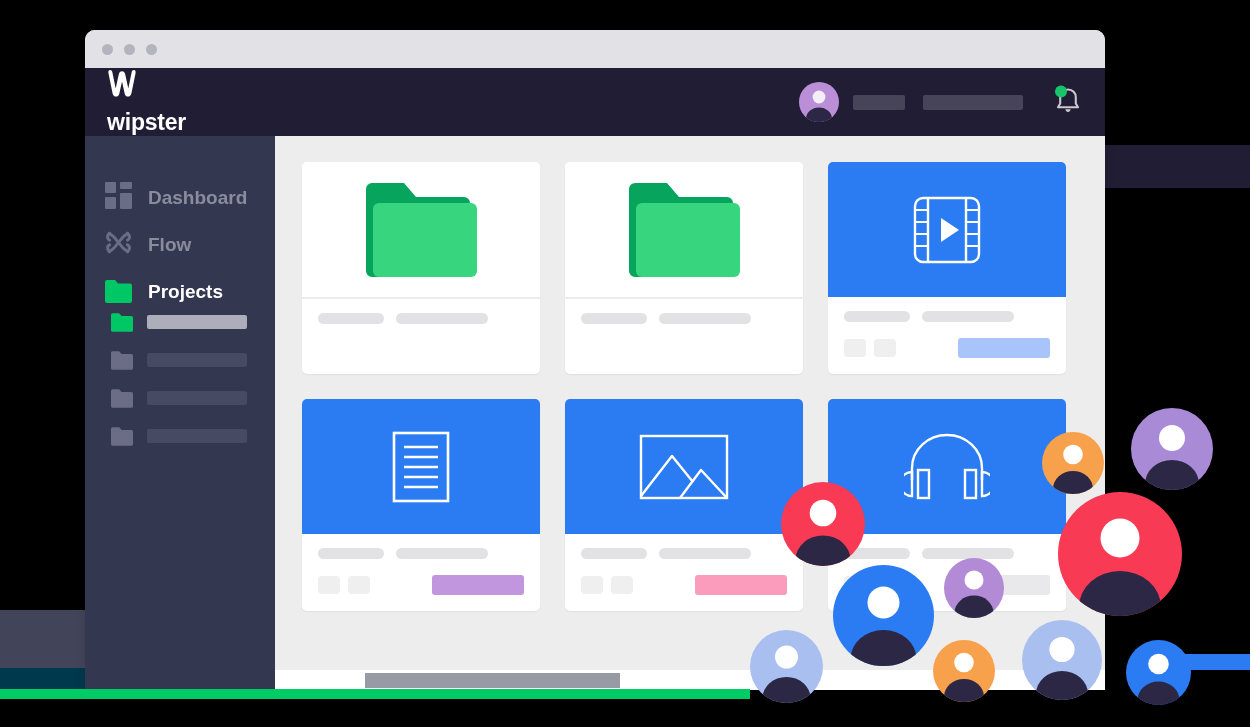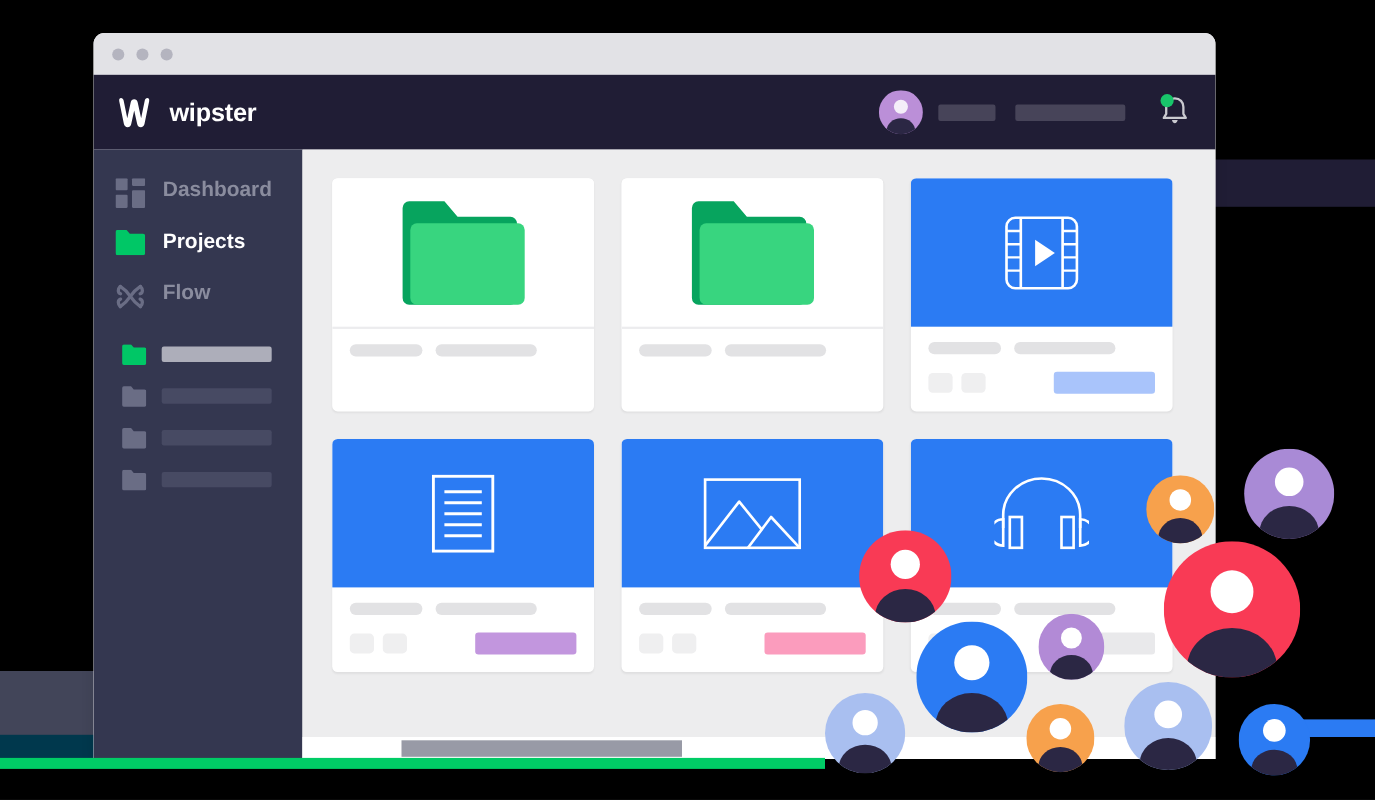--- a/index.html
+++ b/index.html
@@ -97,22 +97,23 @@
     width: 100%; height: 68px;
     background: #201d35;
     display: flex;
     align-items: center;
     justify-content: space-between;
     padding: 0 20px 0 22px;
     box-sizing: border-box;
   }
   .brand {
     display: flex;
-    align-items: center;
+    align-items: flex-start;
     gap: 11px;
+    flex-direction: column;
   }
   .brand-mark { display: block; }
   .brand-name {
     color: #ffffff;
     font-size: 23px;
     font-weight: bold;
     letter-spacing: -0.2px;
   }
   .header-right {
     display: flex;
@@ -140,21 +141,21 @@
 
   .sidebar {
     width: 190px;
     background: #343750;
     padding-top: 26px;
     box-sizing: border-box;
     flex: none;
   }
   .nav-item {
     display: flex;
-    align-items: flex-start;
+    align-items: flex-end;
     gap: 16px;
     padding: 0 0 0 20px;
     height: 47px;
   }
   .nav-label {
     color: #8a8c9e;
     font-size: 19px;
     font-weight: bold;
   }
   .nav-item.active .nav-label { color: #ffffff; }
@@ -334,39 +335,39 @@
         <div class="nav-item">
           <svg width="27" height="27" viewBox="0 0 27 27">
             <rect x="0" y="0" width="11" height="11" rx="1" fill="#6a6d85"></rect>
             <rect x="15" y="0" width="12" height="7" rx="1" fill="#6a6d85"></rect>
             <rect x="0" y="15" width="11" height="12" rx="1" fill="#6a6d85"></rect>
             <rect x="15" y="11" width="12" height="16" rx="1" fill="#6a6d85"></rect>
           </svg>
           <span class="nav-label">Dashboard</span>
         </div>
 
-        <div class="nav-item active">
-          <svg width="27" height="23" viewBox="0 0 27 23">
-            <path d="M0 2 A2 2 0 0 1 2 0 L10 0 L13 3.5 L25 3.5 A2 2 0 0 1 27 5.5 L27 21 A2 2 0 0 1 25 23 L2 23 A2 2 0 0 1 0 21 Z" fill="#00c766"></path>
-          </svg>
-          <span class="nav-label">Projects</span>
-        </div>
-
         <div class="nav-item">
           <svg width="27" height="27" viewBox="0 0 28 28">
             <g fill="none" stroke="#6a6d85" stroke-width="3.1" stroke-linecap="round">
               <path d="M4.5 4.5 C4.5 4.5 10 8 14 14 C18 20 23.5 23.5 23.5 23.5"></path>
               <path d="M23.5 4.5 C23.5 4.5 18 8 14 14 C10 20 4.5 23.5 4.5 23.5"></path>
               <path d="M4.5 4.5 C2 7 2 10.5 4.8 11.5"></path>
               <path d="M23.5 4.5 C26 7 26 10.5 23.2 11.5"></path>
               <path d="M4.5 23.5 C2 21 2 17.5 4.8 16.5"></path>
               <path d="M23.5 23.5 C26 21 26 17.5 23.2 16.5"></path>
             </g>
           </svg>
           <span class="nav-label">Flow</span>
+        </div>
+
+        <div class="nav-item active">
+          <svg width="27" height="23" viewBox="0 0 27 23">
+            <path d="M0 2 A2 2 0 0 1 2 0 L10 0 L13 3.5 L25 3.5 A2 2 0 0 1 27 5.5 L27 21 A2 2 0 0 1 25 23 L2 23 A2 2 0 0 1 0 21 Z" fill="#00c766"></path>
+          </svg>
+          <span class="nav-label">Projects</span>
         </div>
 
         <div class="sub-item active">
           <svg width="22" height="19" viewBox="0 0 27 23">
             <path d="M0 2 A2 2 0 0 1 2 0 L10 0 L13 3.5 L25 3.5 A2 2 0 0 1 27 5.5 L27 21 A2 2 0 0 1 25 23 L2 23 A2 2 0 0 1 0 21 Z" fill="#00c766"></path>
           </svg>
           <span class="sub-bar"></span>
         </div>
         <div class="sub-item">
           <svg width="22" height="19" viewBox="0 0 27 23">

